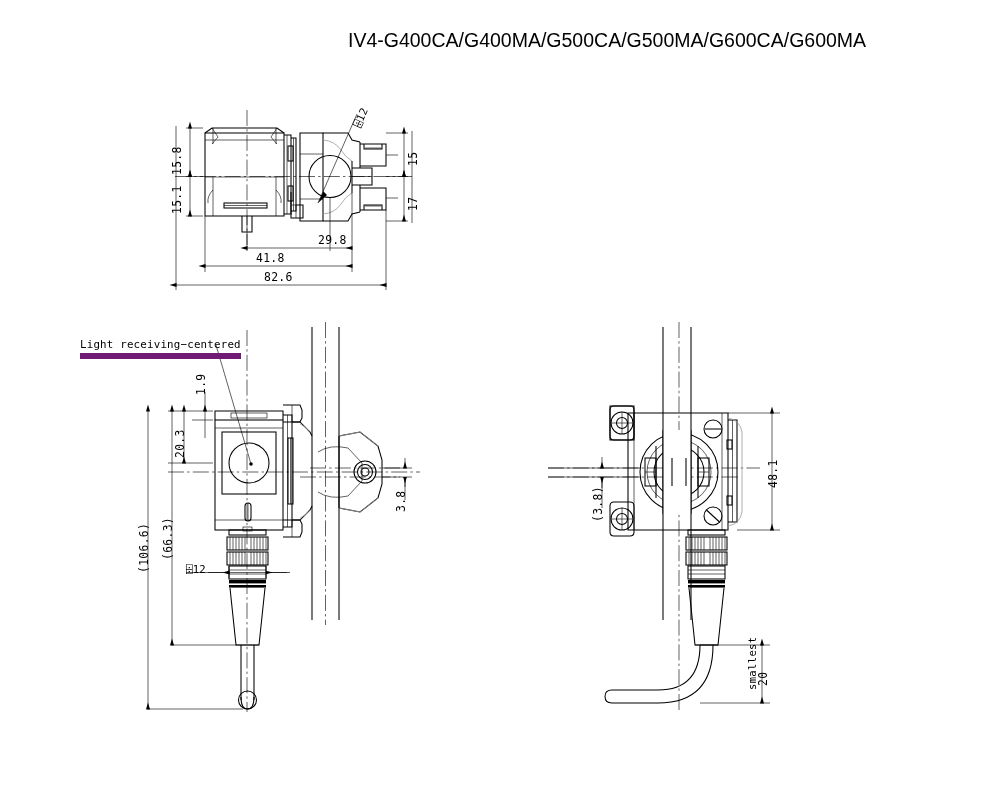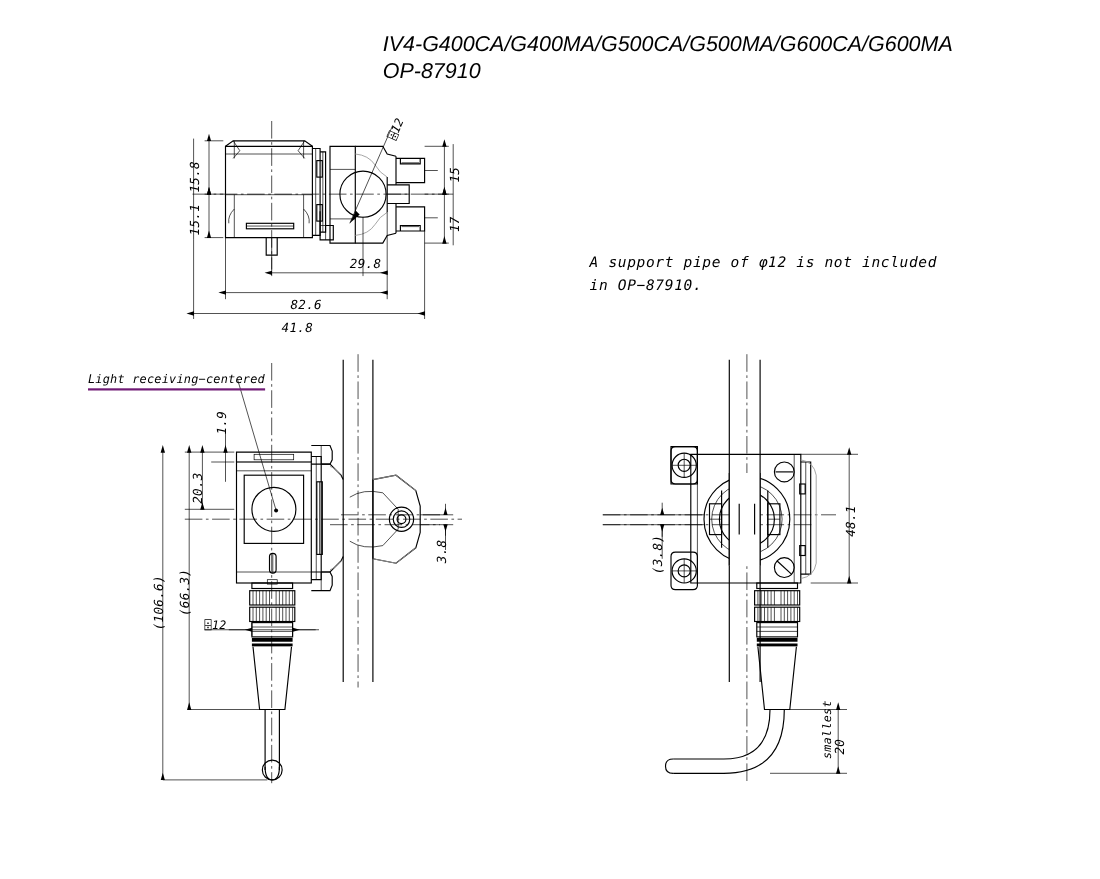--- a/index.html
+++ b/index.html
@@ -2,39 +2,39 @@
 <html><head>
 <meta charset="utf-8">
 <title>IV4 Dimension Drawing</title>
 <style>
   html,body{margin:0;padding:0;background:#ffffff;}
   body{
     width:1000px;height:799px;position:relative;overflow:hidden;
     font-family:"DejaVu Sans Mono","Liberation Mono",monospace;
     color:#000;
   }
-  #stage{position:absolute;left:0;top:0;width:974px;height:799px;font-style:italic;}
+  #stage{position:absolute;left:0;top:0;width:974px;height:799px;}
   #stage svg{position:absolute;left:0;top:0;}
 
   .title-block{position:absolute;left:348px;top:28px;
     font-family:"Liberation Sans","DejaVu Sans",sans-serif;
     font-size:19.5px;line-height:25px;letter-spacing:0px;white-space:nowrap;}
   .title-line{display:block;}
 
   .note-block{position:absolute;left:536px;top:229px;
     font-size:13.2px;line-height:21px;white-space:nowrap;letter-spacing:.6px;}
   .note-line{display:block;}
 
   .dim{position:absolute;font-size:11.4px;letter-spacing:.3px;
        white-space:nowrap;line-height:1;}
   .dim.v{transform-origin:0 0;transform:rotate(-90deg);}
   .lbl{position:absolute;font-size:10.6px;white-space:nowrap;letter-spacing:.3px;}
   .lbl.rot{transform-origin:0 0;}
   .callout{position:absolute;font-size:10.8px;white-space:nowrap;
-           letter-spacing:.2px;border-bottom:2px solid #701a75;padding-bottom:2px;}
+           letter-spacing:.2px;border-bottom:6px solid #701a75;padding-bottom:2px;}
 </style>
 </head>
 <body>
 
 <div id="stage">
 
   <svg width="1000" height="799" viewBox="0 0 1000 799">
     <defs>
       <marker id="ar" markerWidth="10" markerHeight="8" refX="9" refY="4" orient="auto" markerUnits="userSpaceOnUse">
         <path d="M1,4 L10,1.3 L10,6.7 Z" fill="#000"></path>
@@ -404,34 +404,29 @@
       <line class="dl" x1="772" y1="413" x2="772" y2="530" marker-start="url(#arS)" marker-end="url(#arS)"></line>
 
       <line class="ext" x1="700" y1="645" x2="770" y2="645"></line>
       <line class="ext" x1="700" y1="703" x2="770" y2="703"></line>
       <line class="dl" x1="762" y1="645" x2="762" y2="703" marker-start="url(#arS)" marker-end="url(#arS)"></line>
     </g>
   </svg>
 
   <div class="title-block">
     <span class="title-line">IV4-G400CA/G400MA/G500CA/G500MA/G600CA/G600MA</span>
-    <span class="title-line">OP-87910</span>
   </div>
 
-  <div class="note-block">
-    <span class="note-line">A support pipe of φ12 is not included</span>
-    <span class="note-line">in OP−87910.</span>
-  </div>
 
   <div class="dim v" style="left:172px;top:175px;">15.8</div>
   <div class="dim v" style="left:172px;top:214px;">15.1</div>
   <div class="dim v" style="left:408px;top:166px;">15</div>
   <div class="dim v" style="left:408px;top:211px;">17</div>
   <div class="dim" style="left:282px;top:235px;margin-left:36px;">29.8</div>
-  <div class="dim" style="left:256px;top:253px;margin-top:40px;">41.8</div>
+  <div class="dim" style="left:256px;top:253px;">41.8</div>
   <div class="dim" style="left:264px;top:272px;">82.6</div>
   <div class="lbl rot" style="left:351px;top:124px;transform:rotate(-66deg);">⌹12</div>
 
   <div class="callout" style="left:80px;top:338px;">Light receiving−centered</div>
   <div class="dim v" style="left:196px;top:395px;">1.9</div>
   <div class="dim v" style="left:175px;top:458px;">20.3</div>
   <div class="dim v" style="left:163px;top:560px;">(66.3)</div>
   <div class="dim v" style="left:139px;top:573px;">(106.6)</div>
   <div class="dim v" style="left:396px;top:512px;">3.8</div>
   <div class="lbl" style="left:186px;top:563px;">⌹12</div>

